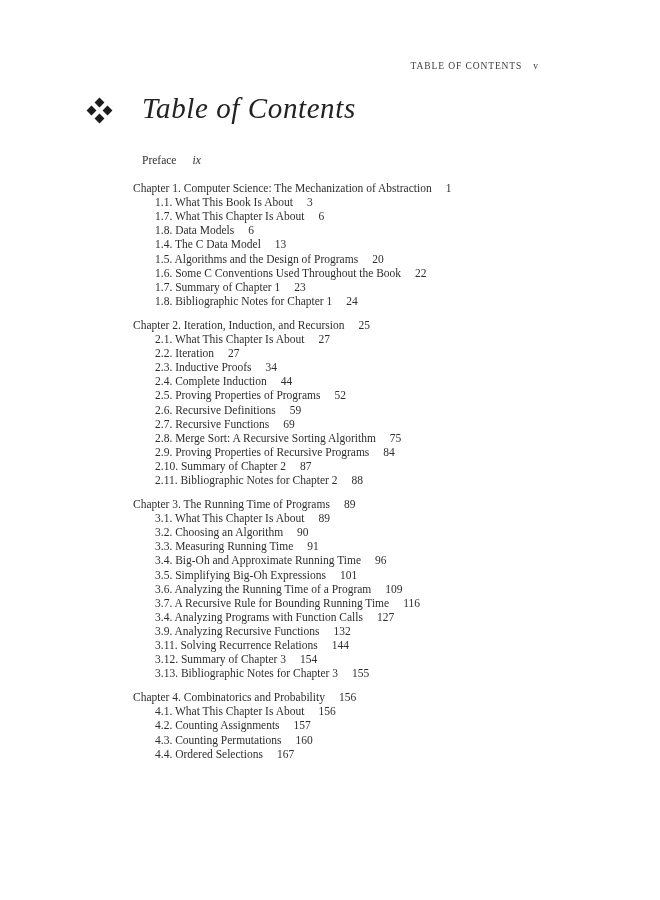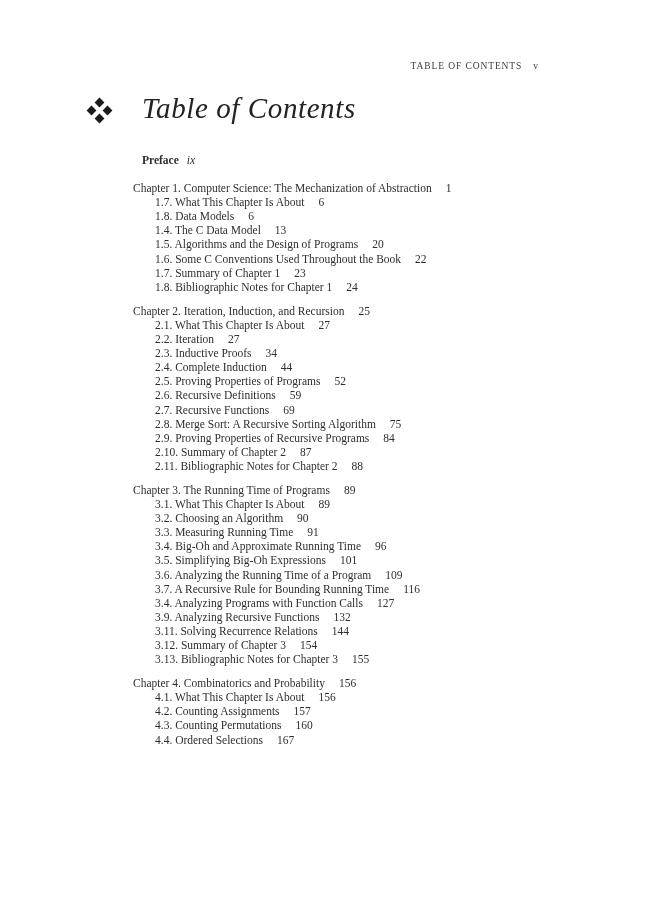--- a/index.html
+++ b/index.html
@@ -83,25 +83,25 @@
   }
   .page-num {
     margin-left: 14px;
   }
   .preface-entry {
     margin-bottom: 14px;
     padding-left: 9px;
     white-space: nowrap;
   }
   .preface-label {
-    font-weight: bold;
+    font-weight: normal;
   }
   .preface-entry .page-num {
     font-style: italic;
-    margin-left: 8px;
+    margin-left: 16px;
   }
 </style>
 </head>
 <body>
 
 <div class="page">
 
   <div class="running-header">
     <span>TABLE OF CONTENTS</span><span class="folio">v</span>
   </div>
@@ -118,20 +118,21 @@
 
   <div class="toc">
 
     <div class="preface-entry">
       <span class="preface-label">Preface</span><span class="page-num">ix</span>
     </div>
 
     <div>
         <div class="block">
           <div class="entry chapter"><span>Chapter 1. Computer Science: The Mechanization of Abstraction</span><span class="page-num">1</span></div>
+          <div class="entry section"><span>1.1. What This Book Is About</span><span class="page-num">3</span></div>
           <div class="entry section"><span>1.7. What This Chapter Is About</span><span class="page-num">6</span></div>
           <div class="entry section"><span>1.8. Data Models</span><span class="page-num">6</span></div>
           <div class="entry section"><span>1.4. The C Data Model</span><span class="page-num">13</span></div>
           <div class="entry section"><span>1.5. Algorithms and the Design of Programs</span><span class="page-num">20</span></div>
           <div class="entry section"><span>1.6. Some C Conventions Used Throughout the Book</span><span class="page-num">22</span></div>
           <div class="entry section"><span>1.7. Summary of Chapter 1</span><span class="page-num">23</span></div>
           <div class="entry section"><span>1.8. Bibliographic Notes for Chapter 1</span><span class="page-num">24</span></div>
         </div>
         <div class="block">
           <div class="entry chapter"><span>Chapter 2. Iteration, Induction, and Recursion</span><span class="page-num">25</span></div>

